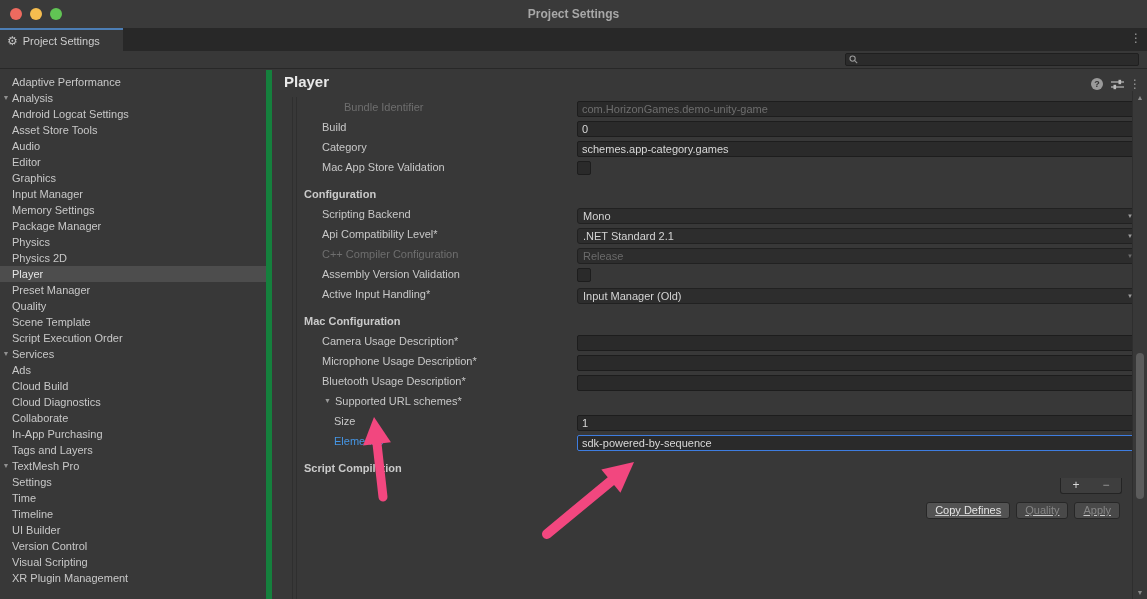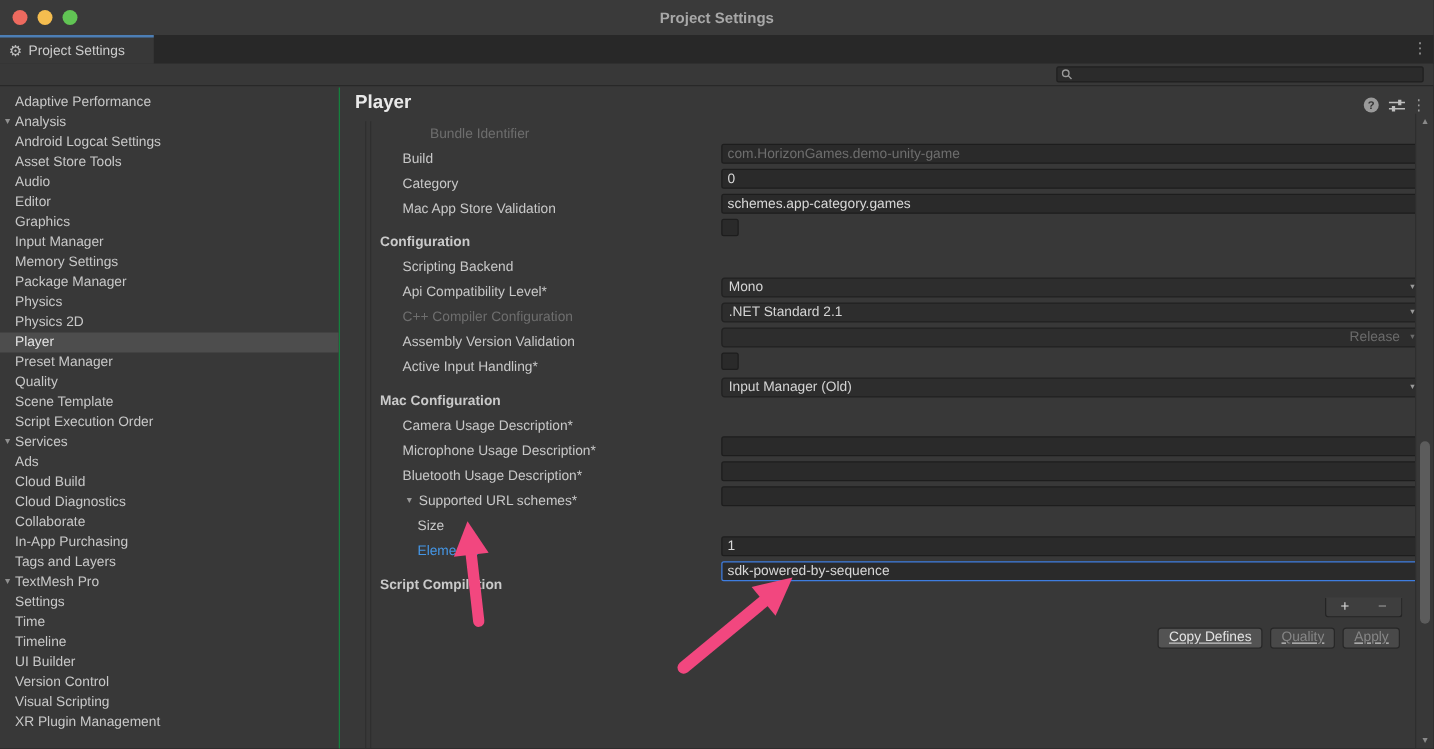--- a/index.html
+++ b/index.html
@@ -17,21 +17,21 @@
        display:flex;align-items:center;gap:5px;padding-left:7px;font-size:11px;color:#cdcdcd;}
   .gear{font-size:12px;color:#c2c2c2;line-height:1;}
   .tab-kebab{position:absolute;right:5px;top:3px;font-size:12px;color:#9b9b9b;width:12px;text-align:center;}
   
   .toolbar{position:relative;height:18px;background:#383838;border-bottom:1px solid #282828;}
   .search{position:absolute;left:845px;top:2px;width:294px;height:13px;background:#2b2b2b;
           border:1px solid #1f1f1f;border-radius:2px;display:flex;align-items:center;padding-left:3px;}
   .search svg{flex:0 0 auto;}
   
   .content{position:absolute;top:70px;left:0;right:0;bottom:0;display:flex;}
-  .sidebar{width:272px;border-right:1px solid #15803d;padding-top:4px;overflow:hidden;}
+  .sidebar{width:272px;border-right:6px solid #15803d;padding-top:4px;overflow:hidden;}
   .sb-row{position:relative;height:16px;line-height:16px;font-size:11px;padding-left:12px;white-space:nowrap;}
   .sb-row.ind{}
   .sb-row.sel{background:#4d4d4d;color:#e4e4e4;}
   .sb-exp{position:absolute;left:1px;top:0;width:10px;text-align:center;font-size:7px;color:#909090;}
   
   .main{position:relative;flex:1;overflow:hidden;}
   .main-title{position:absolute;left:12px;top:3px;font-size:15px;font-weight:bold;color:#e9e9e9;}
   .hdr-ico{position:absolute;top:8px;}
   .help-ico{right:44px;width:12px;height:12px;border-radius:50%;background:#9a9a9a;color:#333;
             font-size:9px;font-weight:bold;text-align:center;line-height:12px;}
@@ -43,28 +43,28 @@
   .row{position:relative;height:20px;font-size:11px;}
   .row.hdr{margin-top:7px;}
   .lbl{position:absolute;left:50px;top:4px;white-space:nowrap;color:#c8c8c8;}
   .lbl.dim{color:#6e6e6e;}
   .lbl.accent{color:#4596e5;}
   .lbl.lvl2{left:72px;}
   .lbl.lvl1b{left:62px;}
   .hlbl{position:absolute;left:32px;top:4px;font-weight:bold;color:#cacaca;white-space:nowrap;}
   .fold-tri{position:absolute;left:52px;top:6px;font-size:7px;color:#9a9a9a;}
   .fold-lbl{left:63px;}
-  .ctl{position:absolute;left:305px;top:18px;width:562px;height:16px;}
+  .ctl{position:absolute;left:305px;top:4px;width:562px;height:16px;}
   .field{background:#2a2a2a;border:1px solid #1d1d1d;border-radius:2px;padding:0 4px;height:16px;
          line-height:14px;color:#d8d8d8;overflow:hidden;white-space:nowrap;}
   .field.dim{color:#6e6e6e;}
   .field.focus{border-color:#3e7de0;}
   .dropdown{position:relative;background:#2d2d2d;border:1px solid #212121;border-radius:3px;height:16px;
             line-height:14px;padding:0 18px 0 5px;color:#d4d4d4;overflow:hidden;white-space:nowrap;}
-  .dropdown.dim{color:#6b6b6b;text-align:right;}
+  .dropdown.dim{color:#6b6b6b;}
   .dd-arrow{position:absolute;right:5px;top:4px;font-size:6px;color:#9a9a9a;line-height:1;}
   .dropdown.dim .dd-arrow{color:#6b6b6b;}
   .checkbox{width:14px;height:14px;background:#2a2a2a;border:1px solid #1d1d1d;border-radius:2px;
             text-align:center;line-height:13px;font-size:10px;color:#e0e0e0;}
   
   .define-box{margin:4px 9px 0 30px;border:1px solid #242424;border-radius:2px;background:#3a3a3a;}
   .define-header{height:16px;background:#313131;border-bottom:1px solid #242424;line-height:16px;
                  padding-left:7px;font-size:11px;color:#c2c2c2;}
   .define-empty{height:31px;line-height:24px;padding-left:7px;font-size:11px;color:#c2c2c2;}
   .define-footer{width:62px;height:16px;background:#3e3e3e;border:1px solid #242424;border-top:none;

